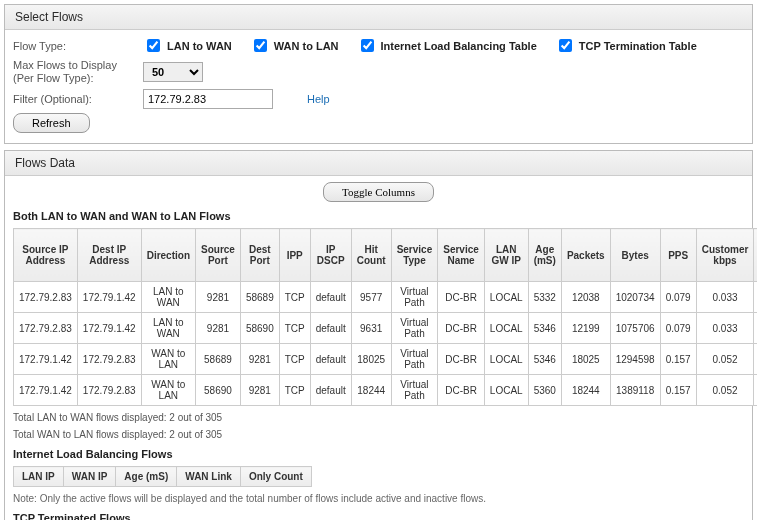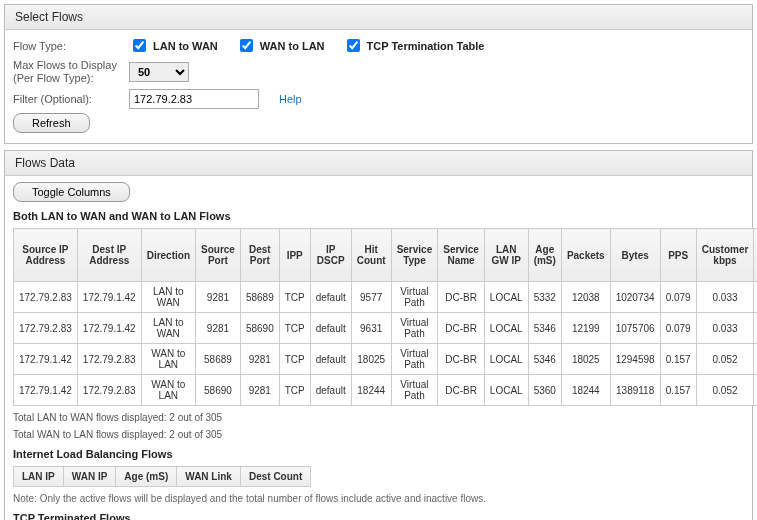--- a/index.html
+++ b/index.html
@@ -24,21 +24,21 @@
     font-size: 12px;
     color: #2a2a2a;
   }
   .panel-body {
     padding: 6px 8px;
   }
   .row {
     display: flex;
     align-items: center;
     margin-bottom: 4px;
-    gap: 6px;
+    gap: 20px;
   }
   .label-col {
     width: 110px;
     color: #555;
   }
   .chk-group {
     display: flex;
     gap: 18px;
     flex-wrap: wrap;
   }
@@ -63,21 +63,21 @@
   button {
     border: 1px solid #999;
     background: linear-gradient(#f8f8f8,#e6e6e6);
     padding: 3px 18px;
     font-family: inherit;
     font-size: 11px;
     cursor: pointer;
     border-radius: 8px;
   }
   .toggle-wrap {
-    display:flex; justify-content:flex-start; margin-bottom:4px;
+    display:flex; justify-content:center; margin-bottom:4px;font-family:Liberation Serif, serif;
   }
   .section-title {
     font-weight: 600;
     color: #222;
     margin: 8px 0 6px 0;
   }
   table {
     border-collapse: collapse;
     font-size: 10px;
     color: #333;
@@ -113,20 +113,24 @@
     <div class="row">
       <div class="label-col">Flow Type:</div>
       <div class="chk-group">
         <label class="chk">
             <input type="checkbox" checked="" style="">
             <span>LAN to WAN</span>
           </label>
         <label class="chk">
             <input type="checkbox" checked="" style="">
             <span>WAN to LAN</span>
+          </label>
+        <label class="chk">
+            <input type="checkbox" checked="" style="">
+            <span>Internet Load Balancing Table</span>
           </label>
         <label class="chk">
             <input type="checkbox" checked="" style="">
             <span>TCP Termination Table</span>
           </label>
       </div>
     </div>
     <div class="row">
       <div class="label-col" style="line-height:1.2">Max Flows to Display (Per Flow Type):</div>
       <select>
@@ -258,21 +262,21 @@
     <div class="totals">Total WAN to LAN flows displayed: 2 out of 305</div>
 
     <div class="section-title">Internet Load Balancing Flows</div>
     <table class="small-table">
       <thead>
           <tr>
         <th>LAN IP</th>
         <th>WAN IP</th>
         <th>Age (mS)</th>
         <th>WAN Link</th>
-        <th>Dest Count</th>
+        <th>Only Count</th>
       </tr>
         </thead>
     </table>
     <div class="note">Note: Only the active flows will be displayed and the total number of flows include active and inactive flows.</div>
 
     <div class="section-title">TCP Terminated Flows</div>
 
   </div>
 </div>
 

